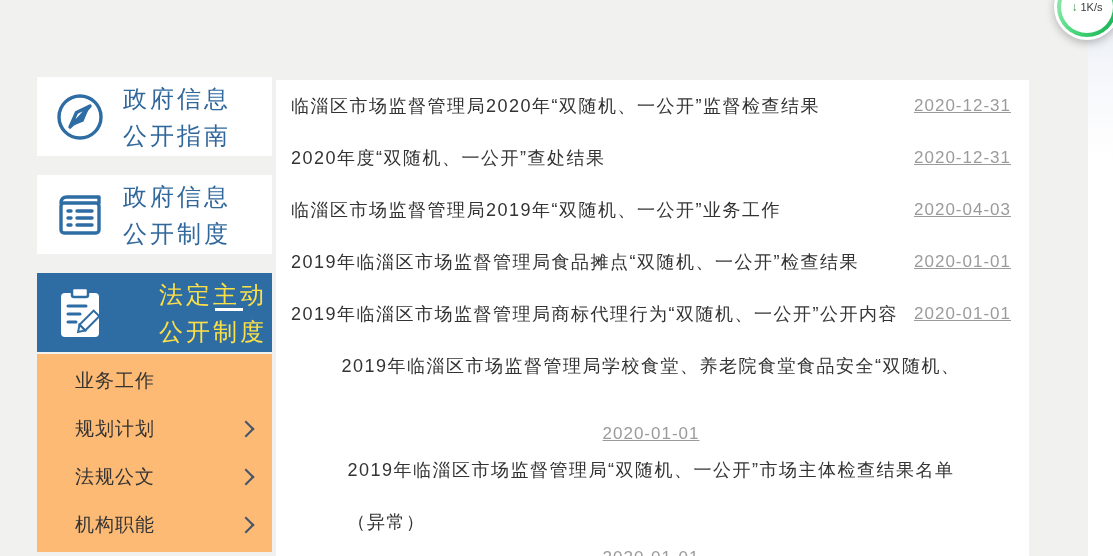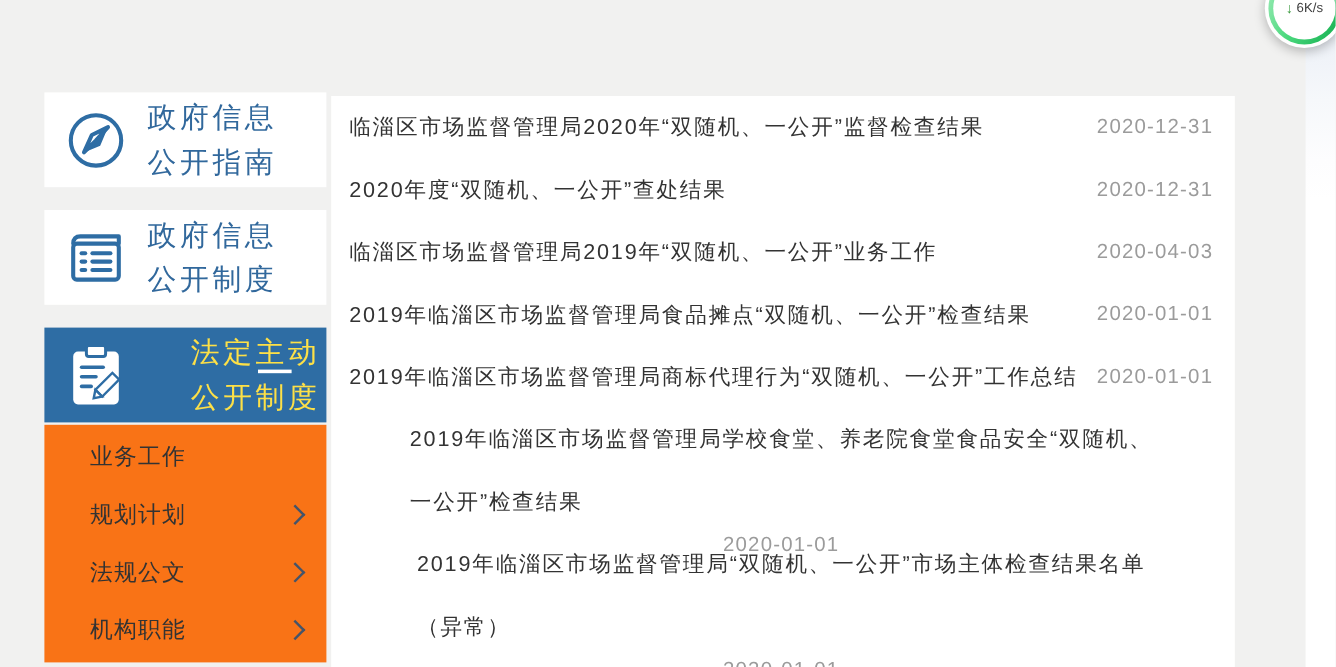--- a/index.html
+++ b/index.html
@@ -39,21 +39,21 @@
   .card-icon{width:86px;display:flex;justify-content:center;align-items:center;flex:0 0 86px;}
   .card-text{
     font-size:24px;line-height:37px;letter-spacing:3px;
     color:#31689c;font-weight:500;white-space:nowrap;
   }
   .card.active{background:#2e6da4;position:relative;margin-bottom:2px;}
   .card.active .card-text{color:#fde047;margin-left:36px;}
   .active-underline{
     position:absolute;left:178px;top:35px;width:28px;height:3px;background:#ffffff;
   }
-  .menu{background:#f97316;height:198px;padding-top:3px;box-sizing:border-box;}
+  .menu{background:#fdba74;height:198px;padding-top:3px;box-sizing:border-box;}
   .menu-item{
     height:48px;display:flex;align-items:center;justify-content:space-between;
     padding:0 14px 0 38px;cursor:pointer;
   }
   .menu-label{font-size:19px;color:#333333;letter-spacing:1px;}
   .chev{
     width:10px;height:10px;border-top:2px solid #44546a;border-right:2px solid #44546a;
     transform:rotate(45deg);margin-right:6px;flex:0 0 auto;
   }
 
@@ -63,36 +63,36 @@
   }
   .row{display:flex;align-items:center;padding:0 18px 0 15px;cursor:pointer;}
   .row-std{height:52px;}
   .row-tall{height:104px;flex-direction:column;}
   .titles{flex:1;min-width:0;}
   .t-line{
     font-size:18px;color:#333333;letter-spacing:1.5px;line-height:52px;
     white-space:nowrap;overflow:hidden;
   }
   .date{
-    font-size:17px;color:#9b9b9b;letter-spacing:1px;white-space:nowrap;margin-left:0;
+    font-size:17px;color:#9b9b9b;letter-spacing:1px;white-space:nowrap;margin-left:0;text-decoration:underline;
   }
   svg .st{stroke:#2e6da4;fill:none;stroke-width:3.4;stroke-linecap:round;stroke-linejoin:round;}
 </style>
 </head>
 <body>
 
 <div class="screen">
 
   <div class="right-strip"></div>
 
   <div class="float-ball">
     <div class="ball-ring">
       <div class="ball-inner">
         <span class="dl-arrow">↓</span>
-        <span class="dl-speed">6K/s</span>
+        <span class="dl-speed">1K/s</span>
       </div>
     </div>
   </div>
 
   <aside class="sidebar">
 
     <div class="card">
       <span class="card-icon">
         <svg width="52" height="52" viewBox="0 0 52 52">
           <circle class="st" cx="26" cy="26" r="21"></circle>
@@ -190,29 +190,28 @@
 
     <div class="row row-std">
       <div class="titles">
           <div class="t-line">2019年临淄区市场监督管理局食品摊点“双随机、一公开”检查结果</div>
         </div>
       <span class="date">2020-01-01</span>
     </div>
 
     <div class="row row-std">
       <div class="titles">
-          <div class="t-line">2019年临淄区市场监督管理局商标代理行为“双随机、一公开”工作总结</div>
+          <div class="t-line">2019年临淄区市场监督管理局商标代理行为“双随机、一公开”公开内容</div>
         </div>
       <span class="date">2020-01-01</span>
     </div>
 
     <div class="row row-tall">
       <div class="titles">
         <div class="t-line">2019年临淄区市场监督管理局学校食堂、养老院食堂食品安全“双随机、</div>
-        <div class="t-line">一公开”检查结果</div>
       </div>
       <span class="date">2020-01-01</span>
     </div>
 
     <div class="row row-tall">
       <div class="titles">
         <div class="t-line">2019年临淄区市场监督管理局“双随机、一公开”市场主体检查结果名单</div>
         <div class="t-line">（异常）</div>
       </div>
       <span class="date">2020-01-01</span>

